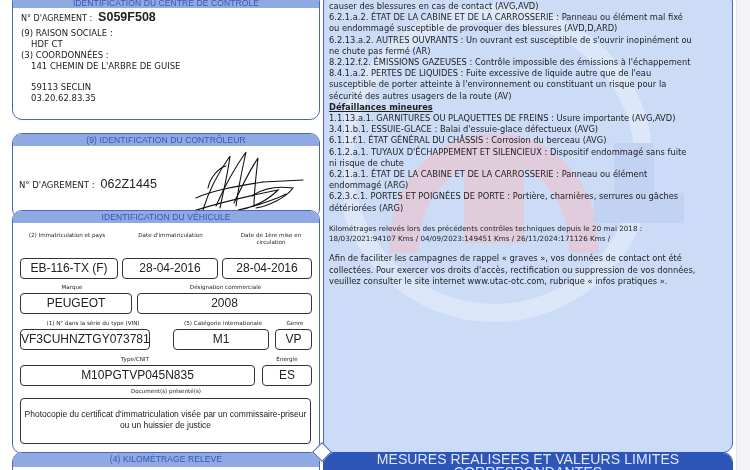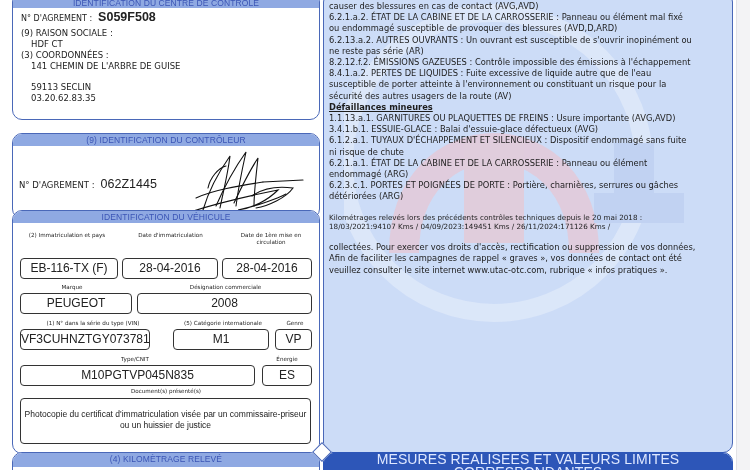--- a/index.html
+++ b/index.html
@@ -194,40 +194,41 @@
     <rect x="120" y="150" width="60" height="100" fill="#f1c2c6"></rect>
     <rect x="270" y="150" width="40" height="60" fill="#b8cbee"></rect>
     <rect x="250" y="200" width="90" height="30" fill="#b8cbee"></rect>
   </svg>
   <div class="d-body">
     <div class="d-line" style="height:4px; overflow:hidden;"></div>
     <div class="d-line">causer des blessures en cas de contact (AVG,AVD)</div>
     <div class="d-line">6.2.1.a.2. ÉTAT DE LA CABINE ET DE LA CARROSSERIE : Panneau ou élément mal fixé</div>
     <div class="d-line">ou endommagé susceptible de provoquer des blessures (AVD,D,ARD)</div>
     <div class="d-line">6.2.13.a.2. AUTRES OUVRANTS : Un ouvrant est susceptible de s'ouvrir inopinément ou</div>
-    <div class="d-line">ne reste pas série (AR)</div>
+    <div class="d-line">ne chute pas fermé (AR)</div>
     <div class="d-line">8.2.12.f.2. ÉMISSIONS GAZEUSES : Contrôle impossible des émissions à l'échappement</div>
     <div class="d-line">8.4.1.a.2. PERTES DE LIQUIDES : Fuite excessive de liquide autre que de l'eau</div>
     <div class="d-line">susceptible de porter atteinte à l'environnement ou constituant un risque pour la</div>
     <div class="d-line">sécurité des autres usagers de la route (AV)</div>
     <div class="d-line d-heading">Défaillances mineures</div>
     <div class="d-line">1.1.13.a.1. GARNITURES OU PLAQUETTES DE FREINS : Usure importante (AVG,AVD)</div>
     <div class="d-line">3.4.1.b.1. ESSUIE-GLACE : Balai d'essuie-glace défectueux (AVG)</div>
+    <div class="d-line">6.1.1.f.1. ÉTAT GÉNÉRAL DU CHÂSSIS : Corrosion du berceau (AVG)</div>
     <div class="d-line">6.1.2.a.1. TUYAUX D'ÉCHAPPEMENT ET SILENCIEUX : Dispositif endommagé sans fuite</div>
     <div class="d-line">ni risque de chute</div>
     <div class="d-line">6.2.1.a.1. ÉTAT DE LA CABINE ET DE LA CARROSSERIE : Panneau ou élément</div>
     <div class="d-line">endommagé (ARG)</div>
     <div class="d-line">6.2.3.c.1. PORTES ET POIGNÉES DE PORTE : Portière, charnières, serrures ou gâches</div>
     <div class="d-line">détériorées (ARG)</div>
     <div class="d-gap"></div>
     <div class="d-line d-small">Kilométrages relevés lors des précédents contrôles techniques depuis le 20 mai 2018 :</div>
     <div class="d-line d-small">18/03/2021:94107 Kms / 04/09/2023:149451 Kms / 26/11/2024:171126 Kms /</div>
     <div class="d-gap"></div>
+    <div class="d-line">Afin de faciliter les campagnes de rappel « graves », vos données de contact ont été</div>
     <div class="d-line">collectées. Pour exercer vos droits d'accès, rectification ou suppression de vos données,</div>
-    <div class="d-line">Afin de faciliter les campagnes de rappel « graves », vos données de contact ont été</div>
     <div class="d-line">veuillez consulter le site internet www.utac-otc.com,  rubrique « infos pratiques ».</div>
   </div>
 </div>
 
 <div class="panel" id="mesures">
   <div class="panel-header dark">MESURES RÉALISÉES ET VALEURS LIMITES CORRESPONDANTES</div>
 </div>
 
 <div class="diamond"></div>
 <div class="gutter"></div>

